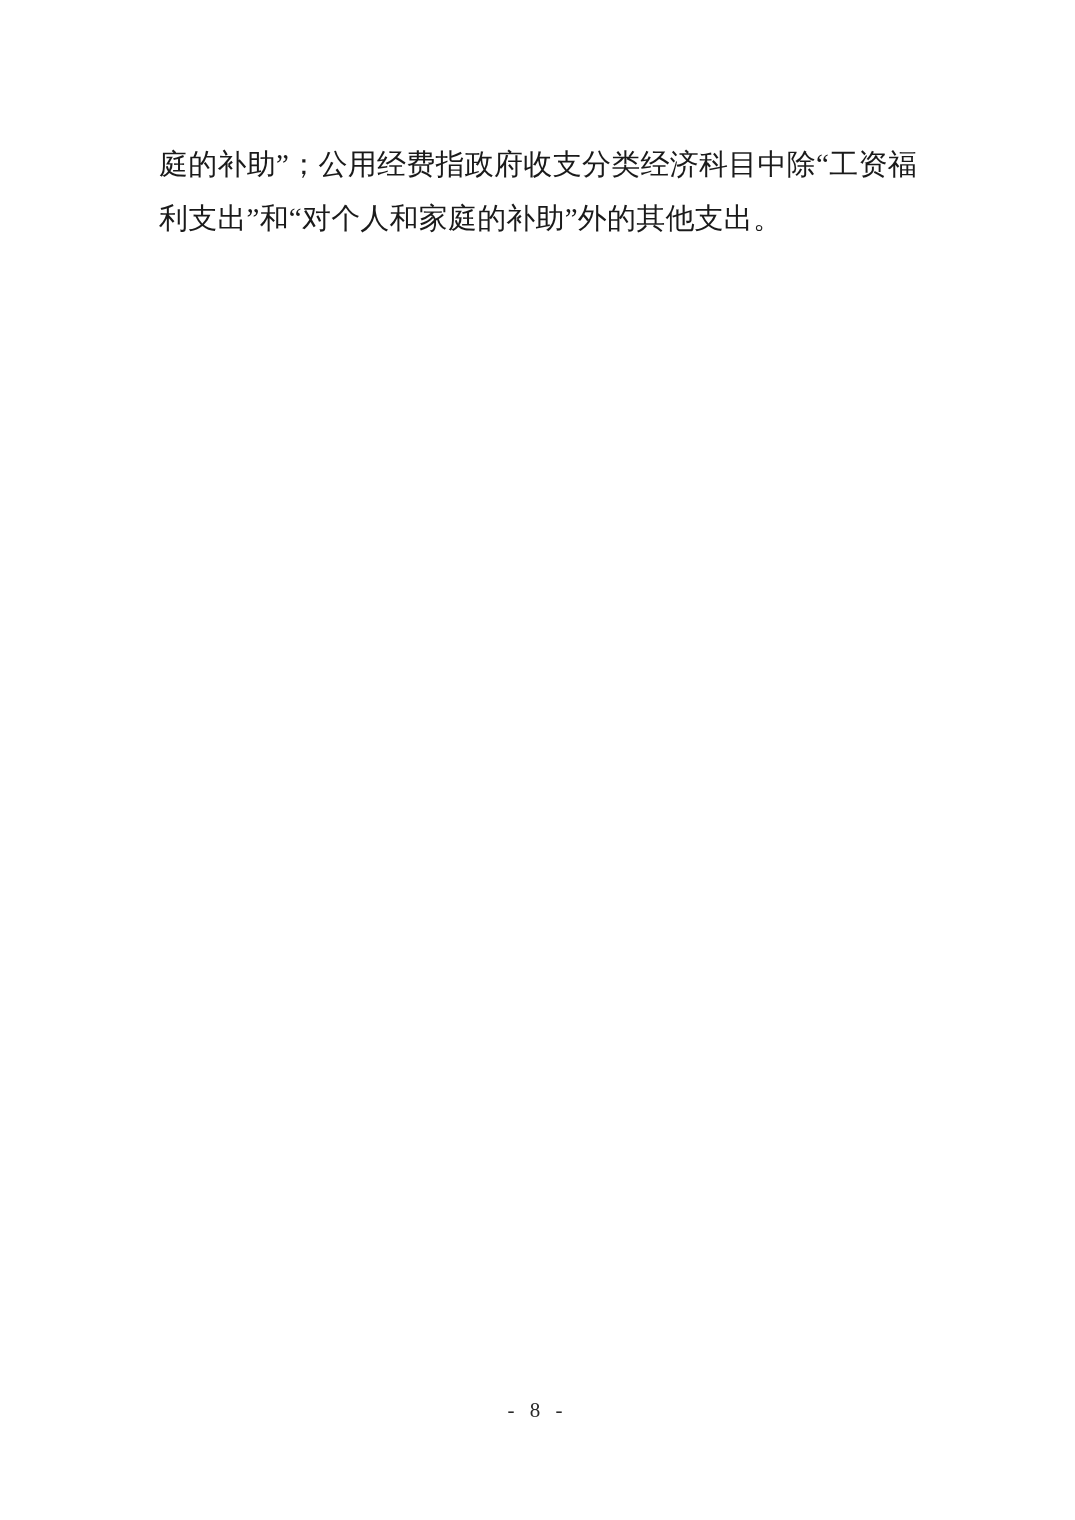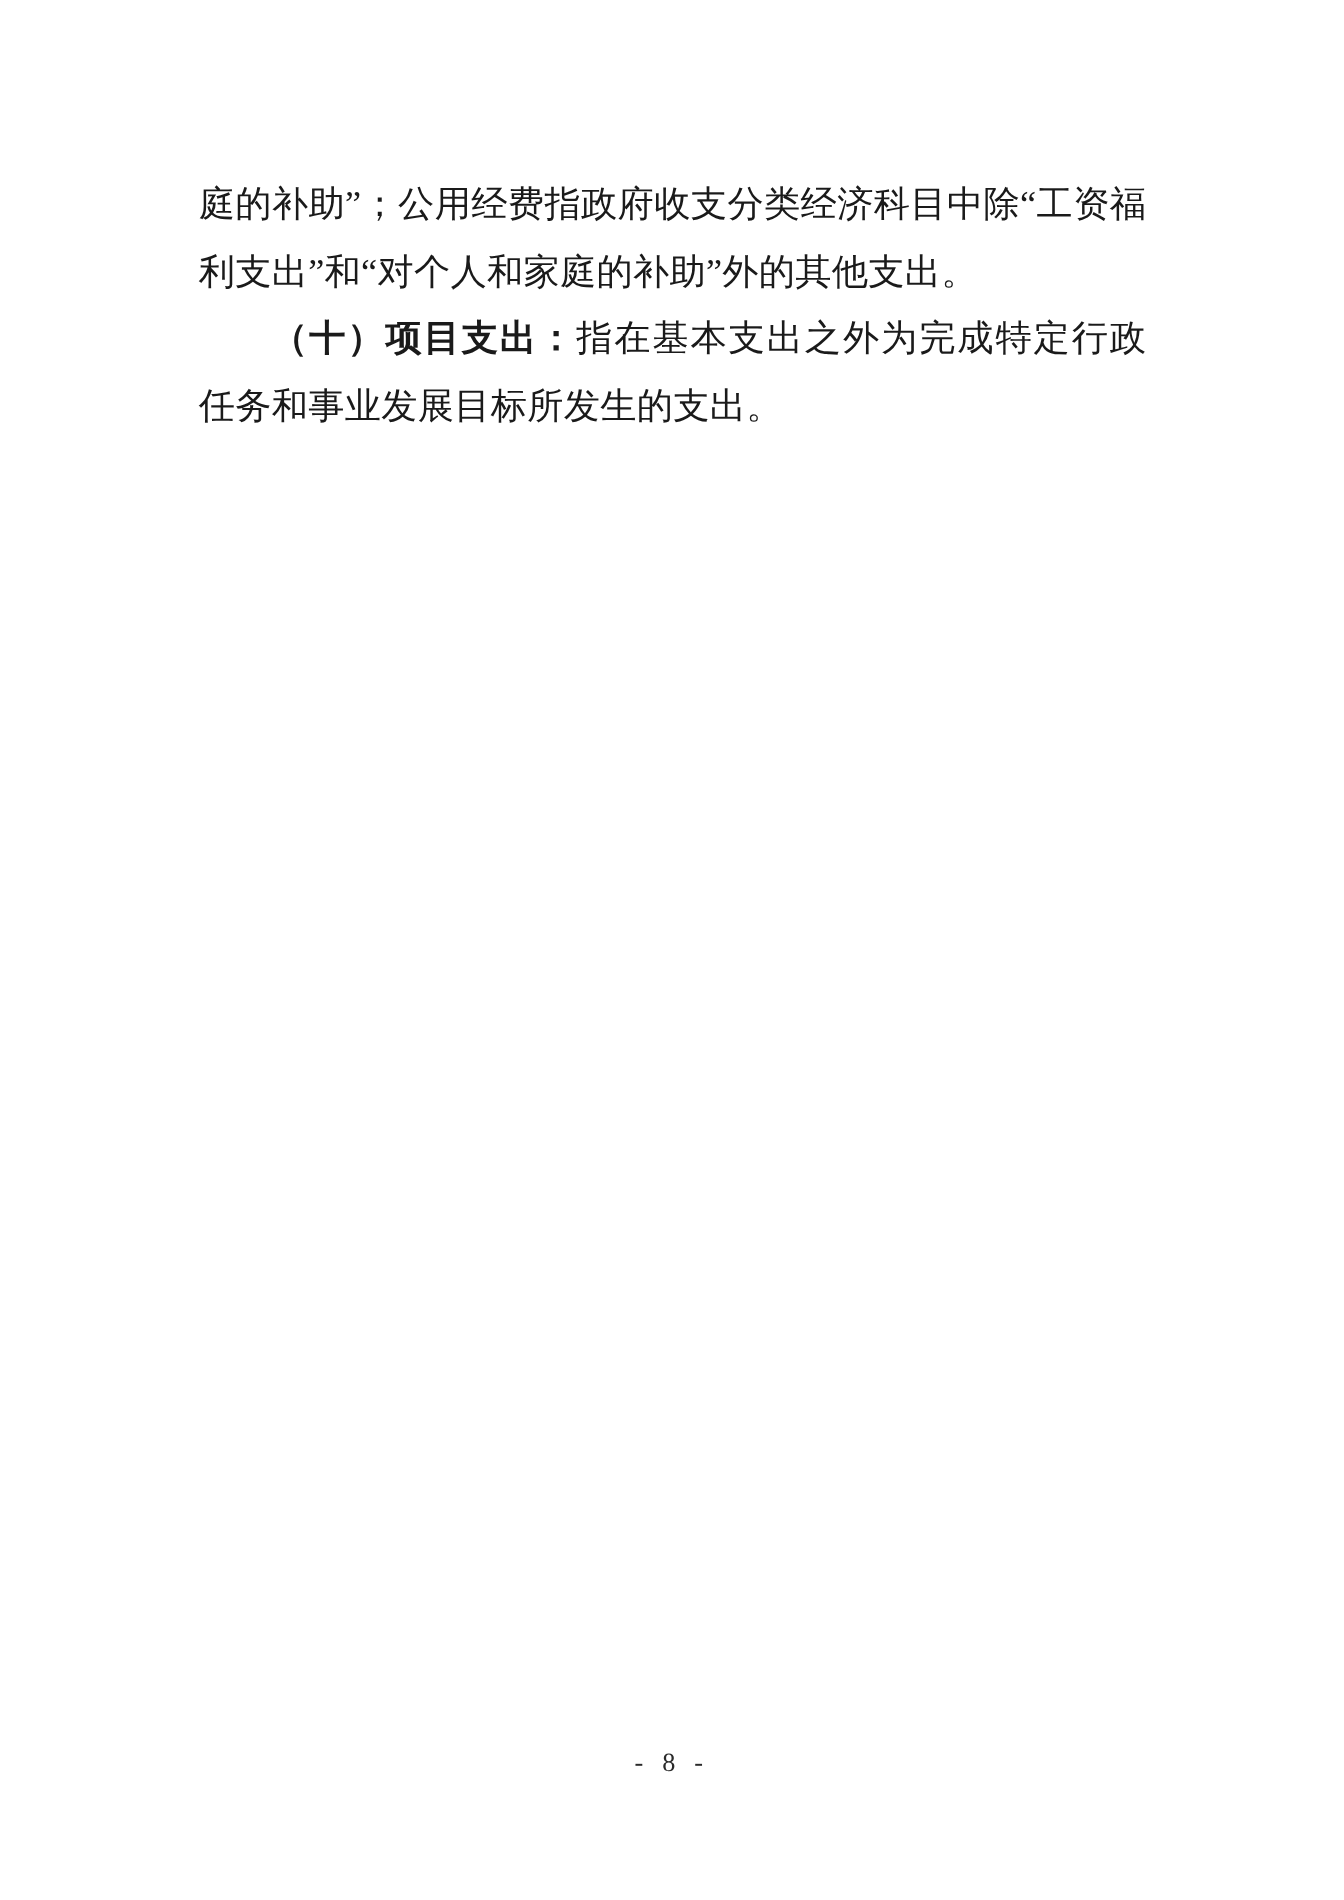--- a/index.html
+++ b/index.html
@@ -55,16 +55,15 @@
     letter-spacing: 5px;
     color: #2a2a2a;
   }
 </style>
 </head>
 <body>
 
 <div class="page">
   <div class="doc-body" id="doc-body">
       <p><span>庭的补助”；公用经费指政府收支分类经济科目中除“工资福利支出”和“对个人和家庭的补助”外的其他支出。</span></p>
-      <p class="indent"><span class="bold">（十）项目支出：</span><span>指在基本支出之外为完成特定行政任务和事业发展目标所发生的支出。</span></p>
     </div>
   <div class="page-number">- 8 -</div>
 </div>
 
 </body></html>

